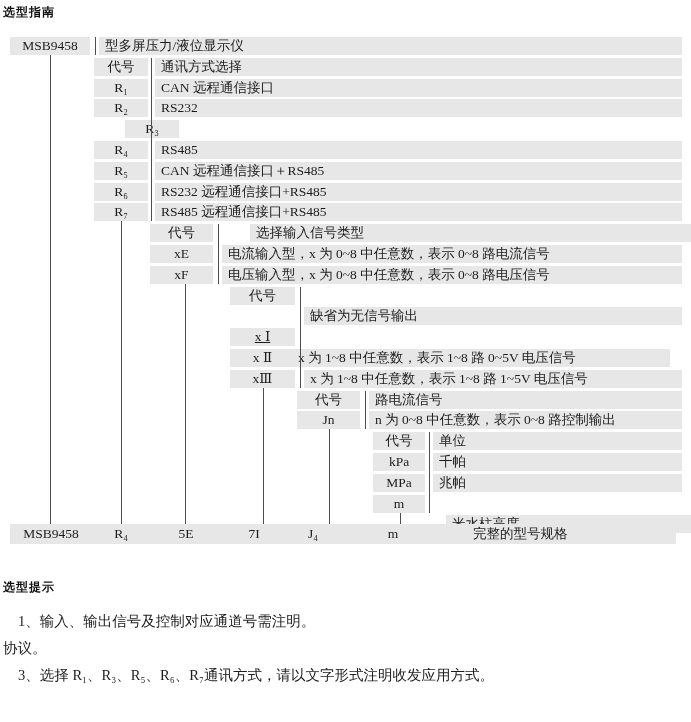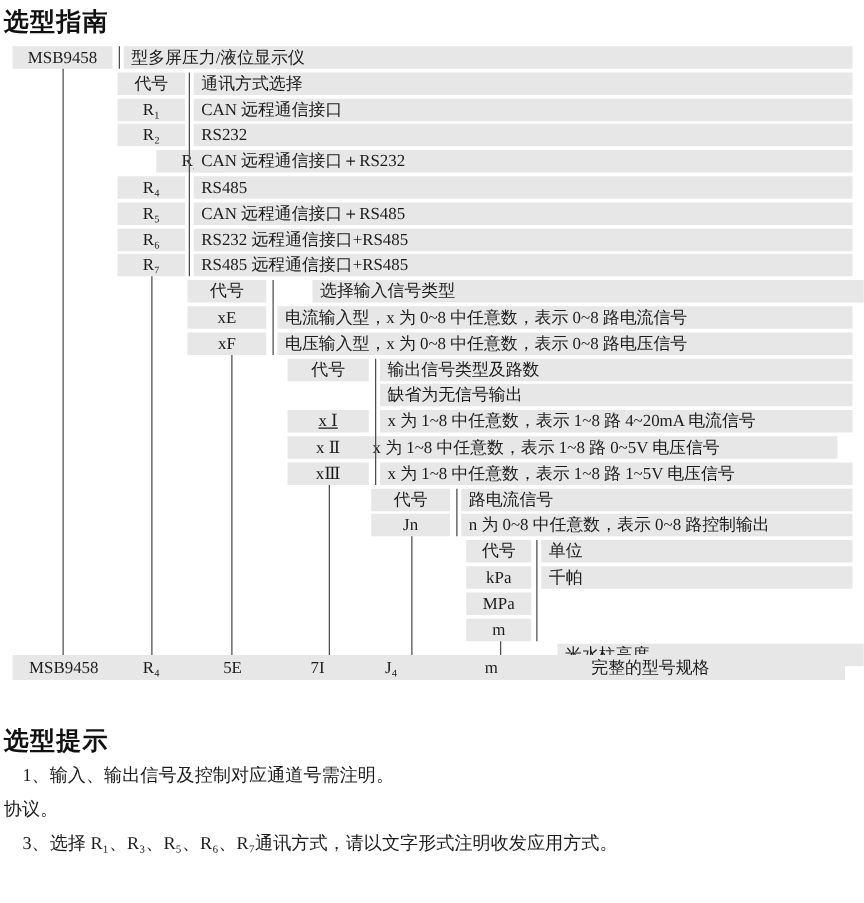--- a/index.html
+++ b/index.html
@@ -5,21 +5,21 @@
   html,body{margin:0;padding:0;background:#ffffff;}
   body{
     width:691px;height:722px;position:relative;overflow:hidden;
     font-family:"Liberation Serif","DejaVu Serif",serif;
     color:#1c1c1c;
     -webkit-font-smoothing:antialiased;
   }
   .heading{
     position:absolute;left:3px;
     font-family:"Liberation Sans","DejaVu Sans",sans-serif;
-    font-weight:bold;font-size:20px;color:#111;
+    font-weight:bold;font-size:12px;color:#111;
     letter-spacing:1px;
   }
   #guide-heading{top:4px;}
   #tips-heading{top:579px;}
   #diagram{position:absolute;left:0;top:0;width:691px;height:549px;}
   .cell{
     position:absolute;height:18px;line-height:18px;
     background:#e7e7e7;font-size:13.5px;white-space:nowrap;overflow:visible;
   }
   .code-cell{text-align:center;}
@@ -54,61 +54,59 @@
     <div class="cell desc-cell" style="left: 99px; top: 37px; width: 577px;">型多屏压力/液位显示仪</div>
     <div class="vline" style="left: 95px; top: 37px; height: 18px;"></div>
     <div class="vline" style="left: 50px; top: 55px; height: 469px;"></div>
     <div class="cell code-cell" style="left: 94px; top: 57.8px; width: 54px;">代号</div>
     <div class="cell desc-cell" style="left: 155px; top: 57.8px; width: 521px;">通讯方式选择</div>
     <div class="cell code-cell" style="left: 94px; top: 78.6px; width: 54px;">R₁</div>
     <div class="cell desc-cell" style="left: 155px; top: 78.6px; width: 521px;">CAN 远程通信接口</div>
     <div class="cell code-cell" style="left: 94px; top: 99.4px; width: 54px;">R₂</div>
     <div class="cell desc-cell" style="left: 155px; top: 99.4px; width: 521px;">RS232</div>
     <div class="cell code-cell" style="left: 90px; top: 120.2px; width: 54px; margin-left: 35px;">R₃</div>
-    <div class="cell desc-cell" style="left: 155px; top: 120.2px; width: 521px;">CAN 远程通信接口＋RS232</div>
     <div class="cell code-cell" style="left: 94px; top: 141px; width: 54px;">R₄</div>
     <div class="cell desc-cell" style="left: 155px; top: 141px; width: 521px;">RS485</div>
     <div class="cell code-cell" style="left: 94px; top: 161.8px; width: 54px;">R₅</div>
     <div class="cell desc-cell" style="left: 155px; top: 161.8px; width: 521px;">CAN 远程通信接口＋RS485</div>
     <div class="cell code-cell" style="left: 94px; top: 182.6px; width: 54px;">R₆</div>
     <div class="cell desc-cell" style="left: 155px; top: 182.6px; width: 521px;">RS232 远程通信接口+RS485</div>
     <div class="cell code-cell" style="left: 94px; top: 203.4px; width: 54px;">R₇</div>
     <div class="cell desc-cell" style="left: 155px; top: 203.4px; width: 521px;">RS485 远程通信接口+RS485</div>
     <div class="vline" style="left: 151px; top: 57.8px; height: 163.6px;"></div>
     <div class="vline" style="left: 121px; top: 221.4px; height: 302.6px;"></div>
     <div class="cell code-cell" style="left: 150px; top: 224.2px; width: 63px;">代号</div>
     <div class="cell desc-cell" style="left: 222px; top: 224.2px; width: 454px; margin-left: 28px;">选择输入信号类型</div>
     <div class="cell code-cell" style="left: 150px; top: 245px; width: 63px;">xE</div>
     <div class="cell desc-cell" style="left: 222px; top: 245px; width: 454px;">电流输入型，x 为 0~8 中任意数，表示 0~8 路电流信号</div>
     <div class="cell code-cell" style="left: 150px; top: 265.8px; width: 63px;">xF</div>
     <div class="cell desc-cell" style="left: 222px; top: 265.8px; width: 454px;">电压输入型，x 为 0~8 中任意数，表示 0~8 路电压信号</div>
     <div class="vline" style="left: 218px; top: 224.2px; height: 59.6px;"></div>
     <div class="vline" style="left: 185px; top: 283.8px; height: 240.2px;"></div>
     <div class="cell code-cell" style="left: 230px; top: 286.6px; width: 65px;">代号</div>
-    <div class="cell desc-cell" style="left: 304px; top: 286.6px; width: 372px;">输出信号类型及路数</div>
     <div class="cell desc-cell" style="left: 304px; top: 307.4px; width: 372px;">缺省为无信号输出</div>
     <div class="cell code-cell" style="left: 230px; top: 328.2px; width: 65px; text-decoration: underline;">x Ⅰ</div>
-    <div class="cell desc-cell" style="left: 304px; top: 328.2px; width: 372px;">x 为 1~8 中任意数，表示 1~8 路 4~20mA 电流信号</div>
     <div class="cell code-cell" style="left: 230px; top: 349px; width: 65px;">x Ⅱ</div>
     <div class="cell desc-cell" style="left: 292px; top: 349px; width: 372px;">x 为 1~8 中任意数，表示 1~8 路 0~5V 电压信号</div>
     <div class="cell code-cell" style="left: 230px; top: 369.8px; width: 65px;">xⅢ</div>
     <div class="cell desc-cell" style="left: 304px; top: 369.8px; width: 372px;">x 为 1~8 中任意数，表示 1~8 路 1~5V 电压信号</div>
     <div class="vline" style="left: 300px; top: 286.6px; height: 101.2px;"></div>
     <div class="vline" style="left: 263px; top: 387.8px; height: 136.2px;"></div>
     <div class="cell code-cell" style="left: 297px; top: 390.6px; width: 63px;">代号</div>
     <div class="cell desc-cell" style="left: 369px; top: 390.6px; width: 307px;">路电流信号</div>
     <div class="cell code-cell" style="left: 297px; top: 411.4px; width: 63px;">Jn</div>
     <div class="cell desc-cell" style="left: 369px; top: 411.4px; width: 307px;">n 为 0~8 中任意数，表示 0~8 路控制输出</div>
     <div class="vline" style="left: 365px; top: 390.6px; height: 38.8px;"></div>
     <div class="vline" style="left: 329px; top: 429.4px; height: 94.6px;"></div>
     <div class="cell code-cell" style="left: 373px; top: 432.2px; width: 52px;">代号</div>
     <div class="cell desc-cell" style="left: 433px; top: 432.2px; width: 243px;">单位</div>
     <div class="cell code-cell" style="left: 373px; top: 453px; width: 52px;">kPa</div>
     <div class="cell desc-cell" style="left: 433px; top: 453px; width: 243px;">千帕</div>
     <div class="cell code-cell" style="left: 373px; top: 473.8px; width: 52px;">MPa</div>
+    <div class="cell desc-cell" style="left: 433px; top: 473.8px; width: 243px;">兆帕</div>
     <div class="cell code-cell" style="left: 373px; top: 494.6px; width: 52px;">m</div>
     <div class="cell desc-cell" style="left: 446px; top: 494.6px; width: 243px; margin-top: 20px;">米水柱高度</div>
     <div class="vline" style="left: 429px; top: 432.2px; height: 80.4px;"></div>
     <div class="vline" style="left: 400px; top: 512.6px; height: 11.4px;"></div>
     <div class="model-bar"></div>
     <div class="model-value" style="left: 51px;">MSB9458</div>
     <div class="model-value" style="left: 121px;">R₄</div>
     <div class="model-value" style="left: 186px;">5E</div>
     <div class="model-value" style="left: 254px;">7I</div>
     <div class="model-value" style="left: 313px;">J₄</div>

